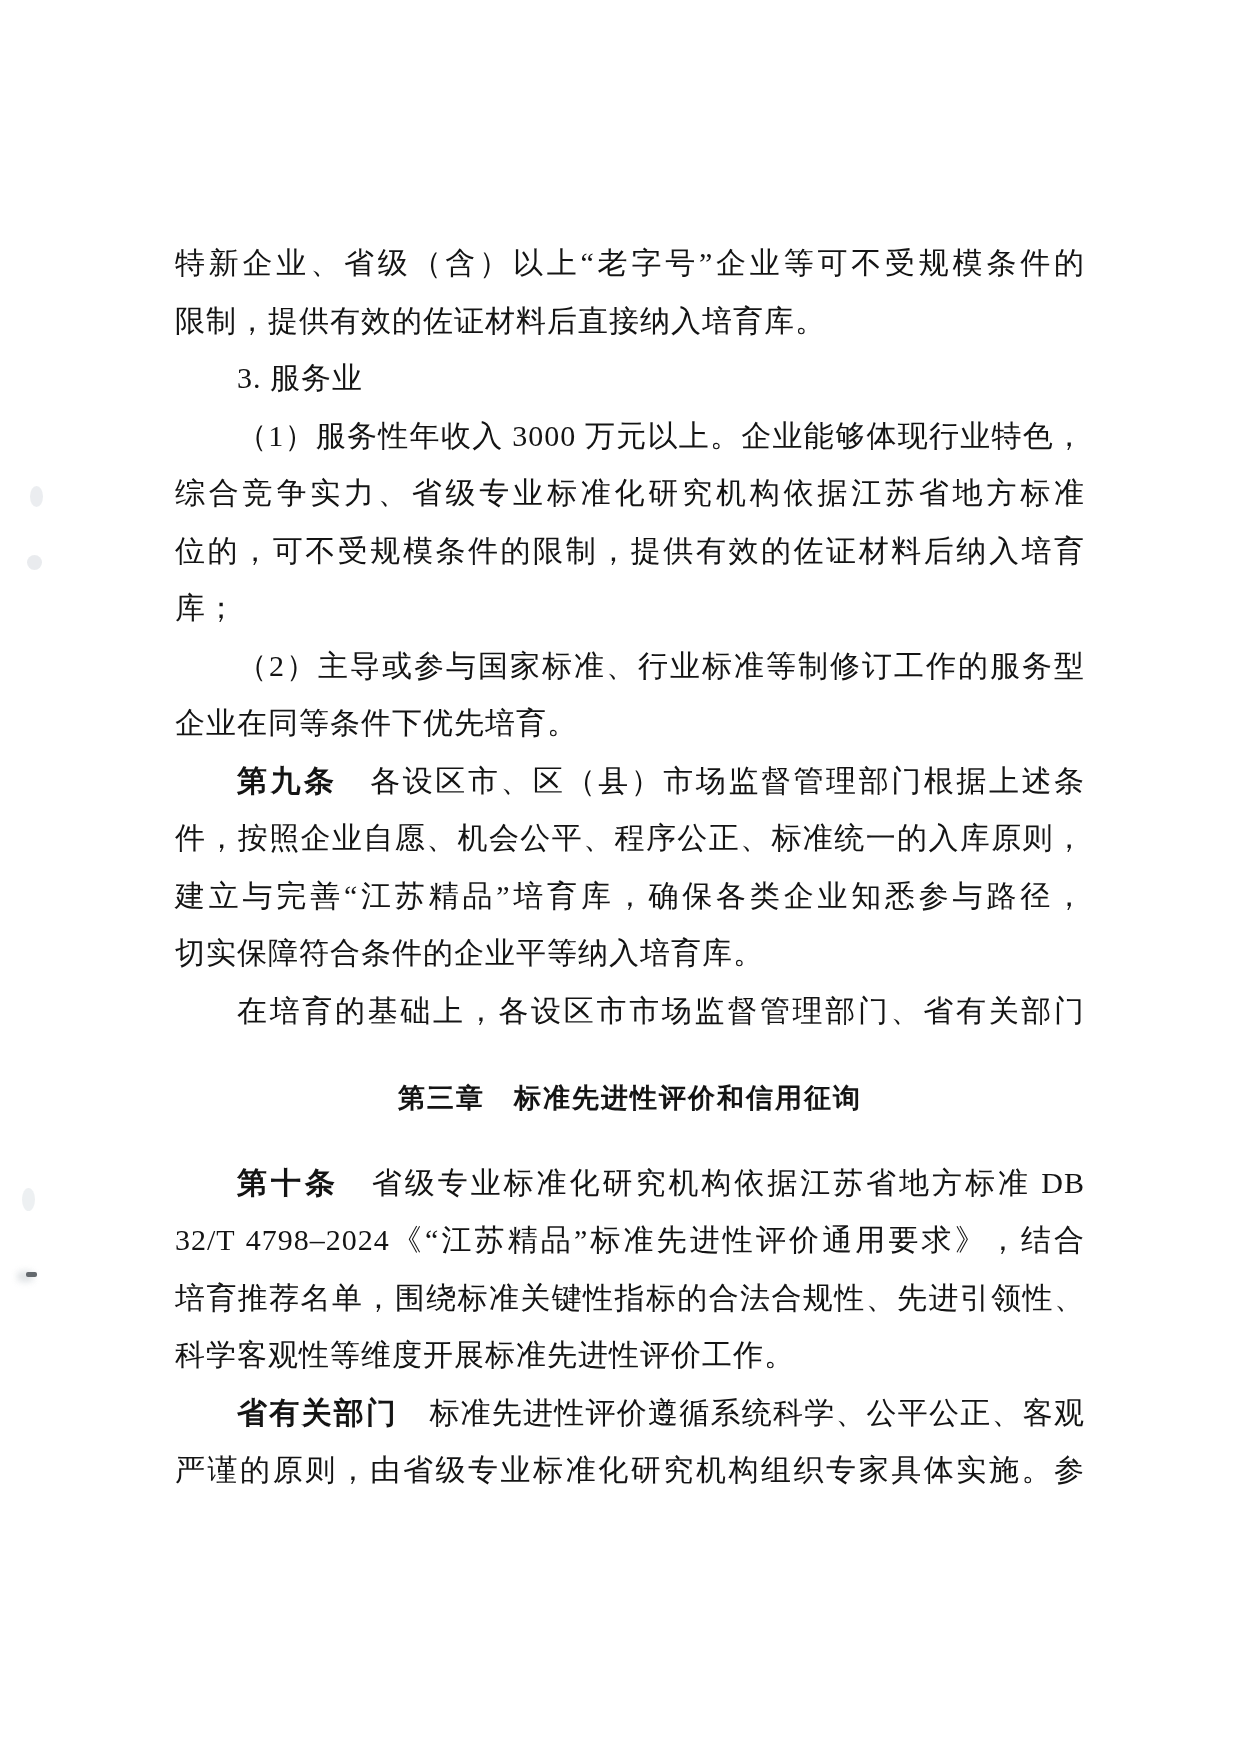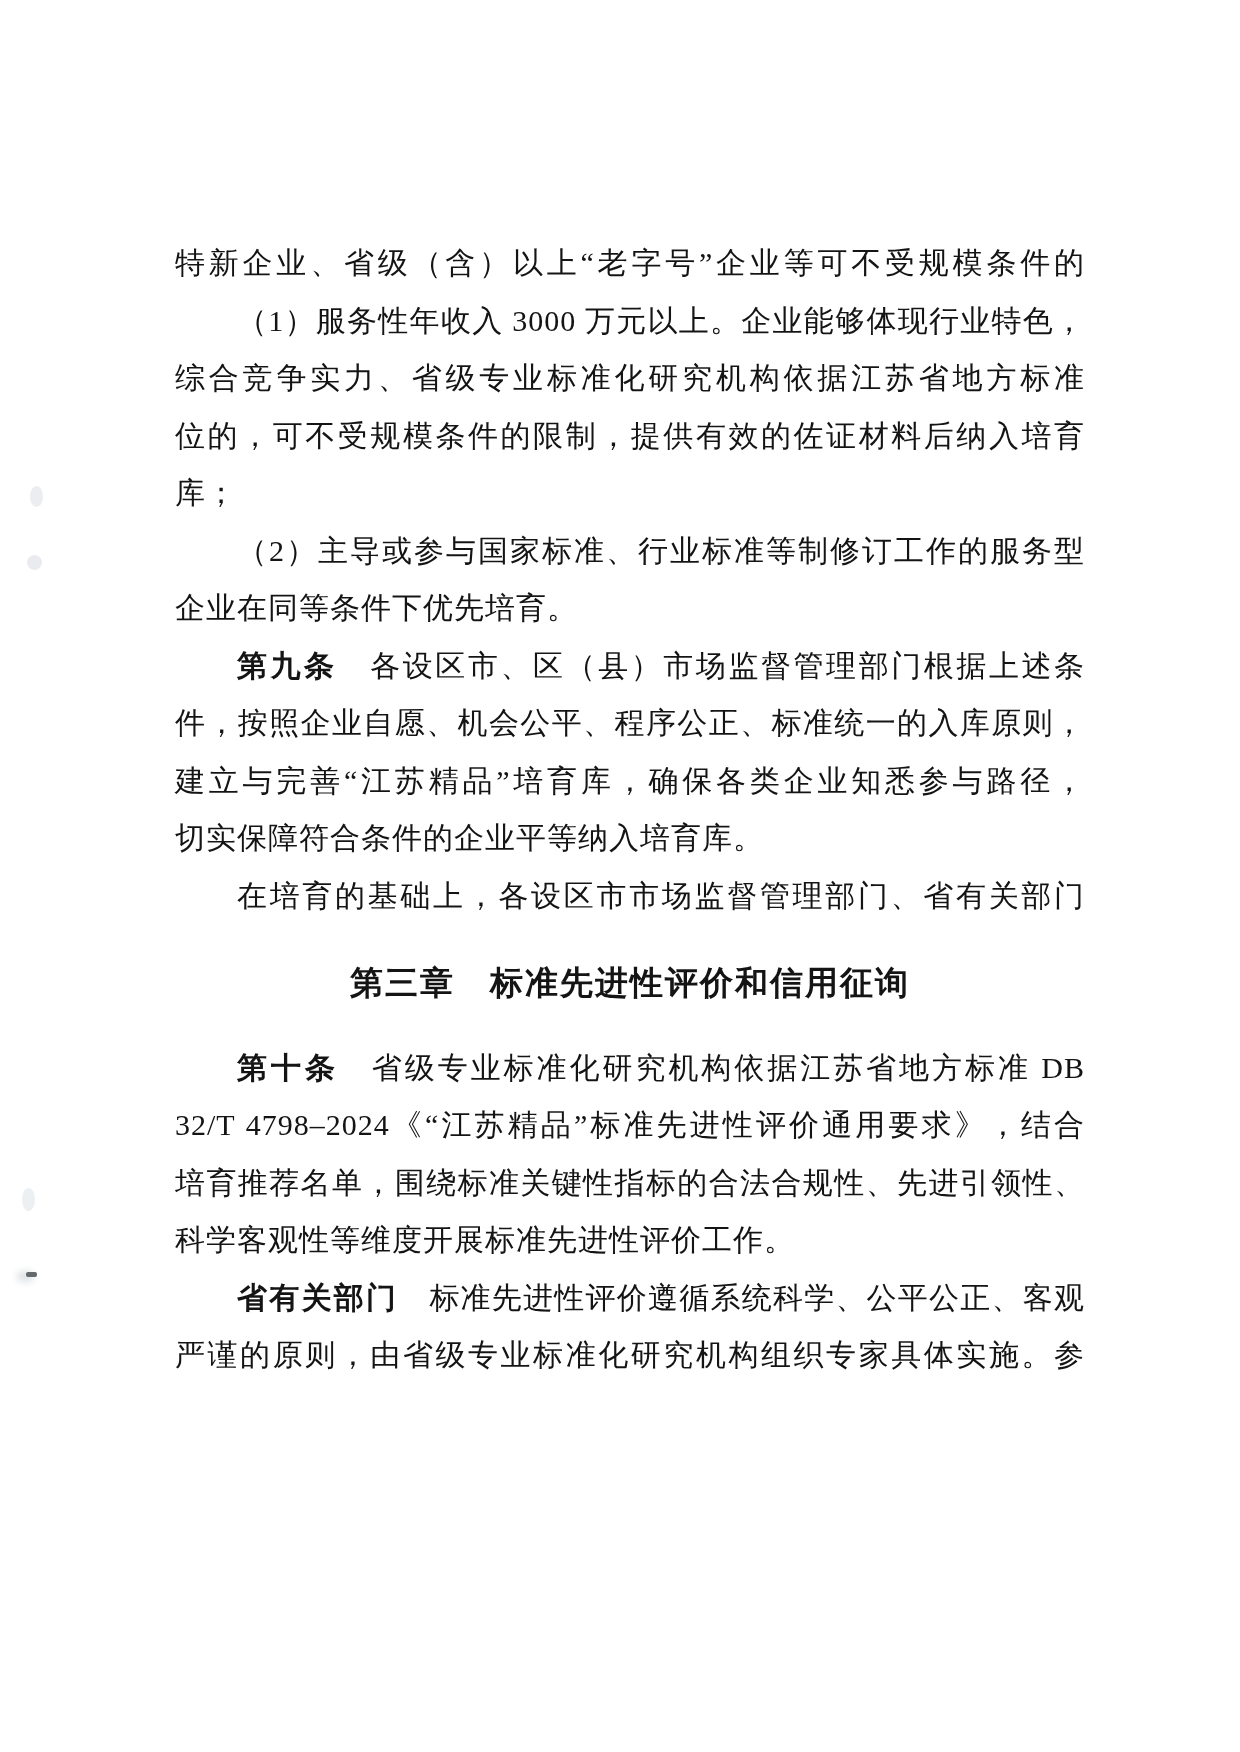--- a/index.html
+++ b/index.html
@@ -40,21 +40,21 @@
     font-family: "DejaVu Sans", "Liberation Sans", sans-serif;
     font-weight: 700;
     letter-spacing: 2px;
   }
   .line.heading {
     text-align: center;
     text-align-last: center;
     text-indent: 0;
     font-family: "DejaVu Sans", "Liberation Sans", sans-serif;
     font-weight: 700;
-    font-size: 33px;
+    font-size: 27px;
     letter-spacing: 2px;
     margin: 30px 0 27px 0;
   }
   .footer {
     position: absolute;
     top: 1566px;
     right: 172px;
     font-size: 30px;
     letter-spacing: 5px;
     color: #2c3338;
@@ -76,20 +76,22 @@
     box-shadow: -6px 2px 6px 3px rgba(190,196,202,.55);
     opacity: .85;
   }
 </style>
 </head>
 <body>
 
 <div class="page">
   <div class="doc-body">
       <div class="line justify">特新企业、省级（含）以上“老字号”企业等可不受规模条件的</div>
+      <div class="line">限制，提供有效的佐证材料后直接纳入培育库。</div>
+      <div class="line indent">3. 服务业</div>
       <div class="line justify indent">（1）服务性年收入 3000 万元以上。企业能够体现行业特色，</div>
       <div class="line justify">综合竞争实力、省级专业标准化研究机构依据江苏省地方标准</div>
       <div class="line justify">位的，可不受规模条件的限制，提供有效的佐证材料后纳入培育</div>
       <div class="line">库；</div>
       <div class="line justify indent">（2）主导或参与国家标准、行业标准等制修订工作的服务型</div>
       <div class="line">企业在同等条件下优先培育。</div>
       <div class="line justify indent"><b>第九条</b>　各设区市、区（县）市场监督管理部门根据上述条</div>
       <div class="line justify">件，按照企业自愿、机会公平、程序公正、标准统一的入库原则，</div>
       <div class="line justify">建立与完善“江苏精品”培育库，确保各类企业知悉参与路径，</div>
       <div class="line">切实保障符合条件的企业平等纳入培育库。</div>

